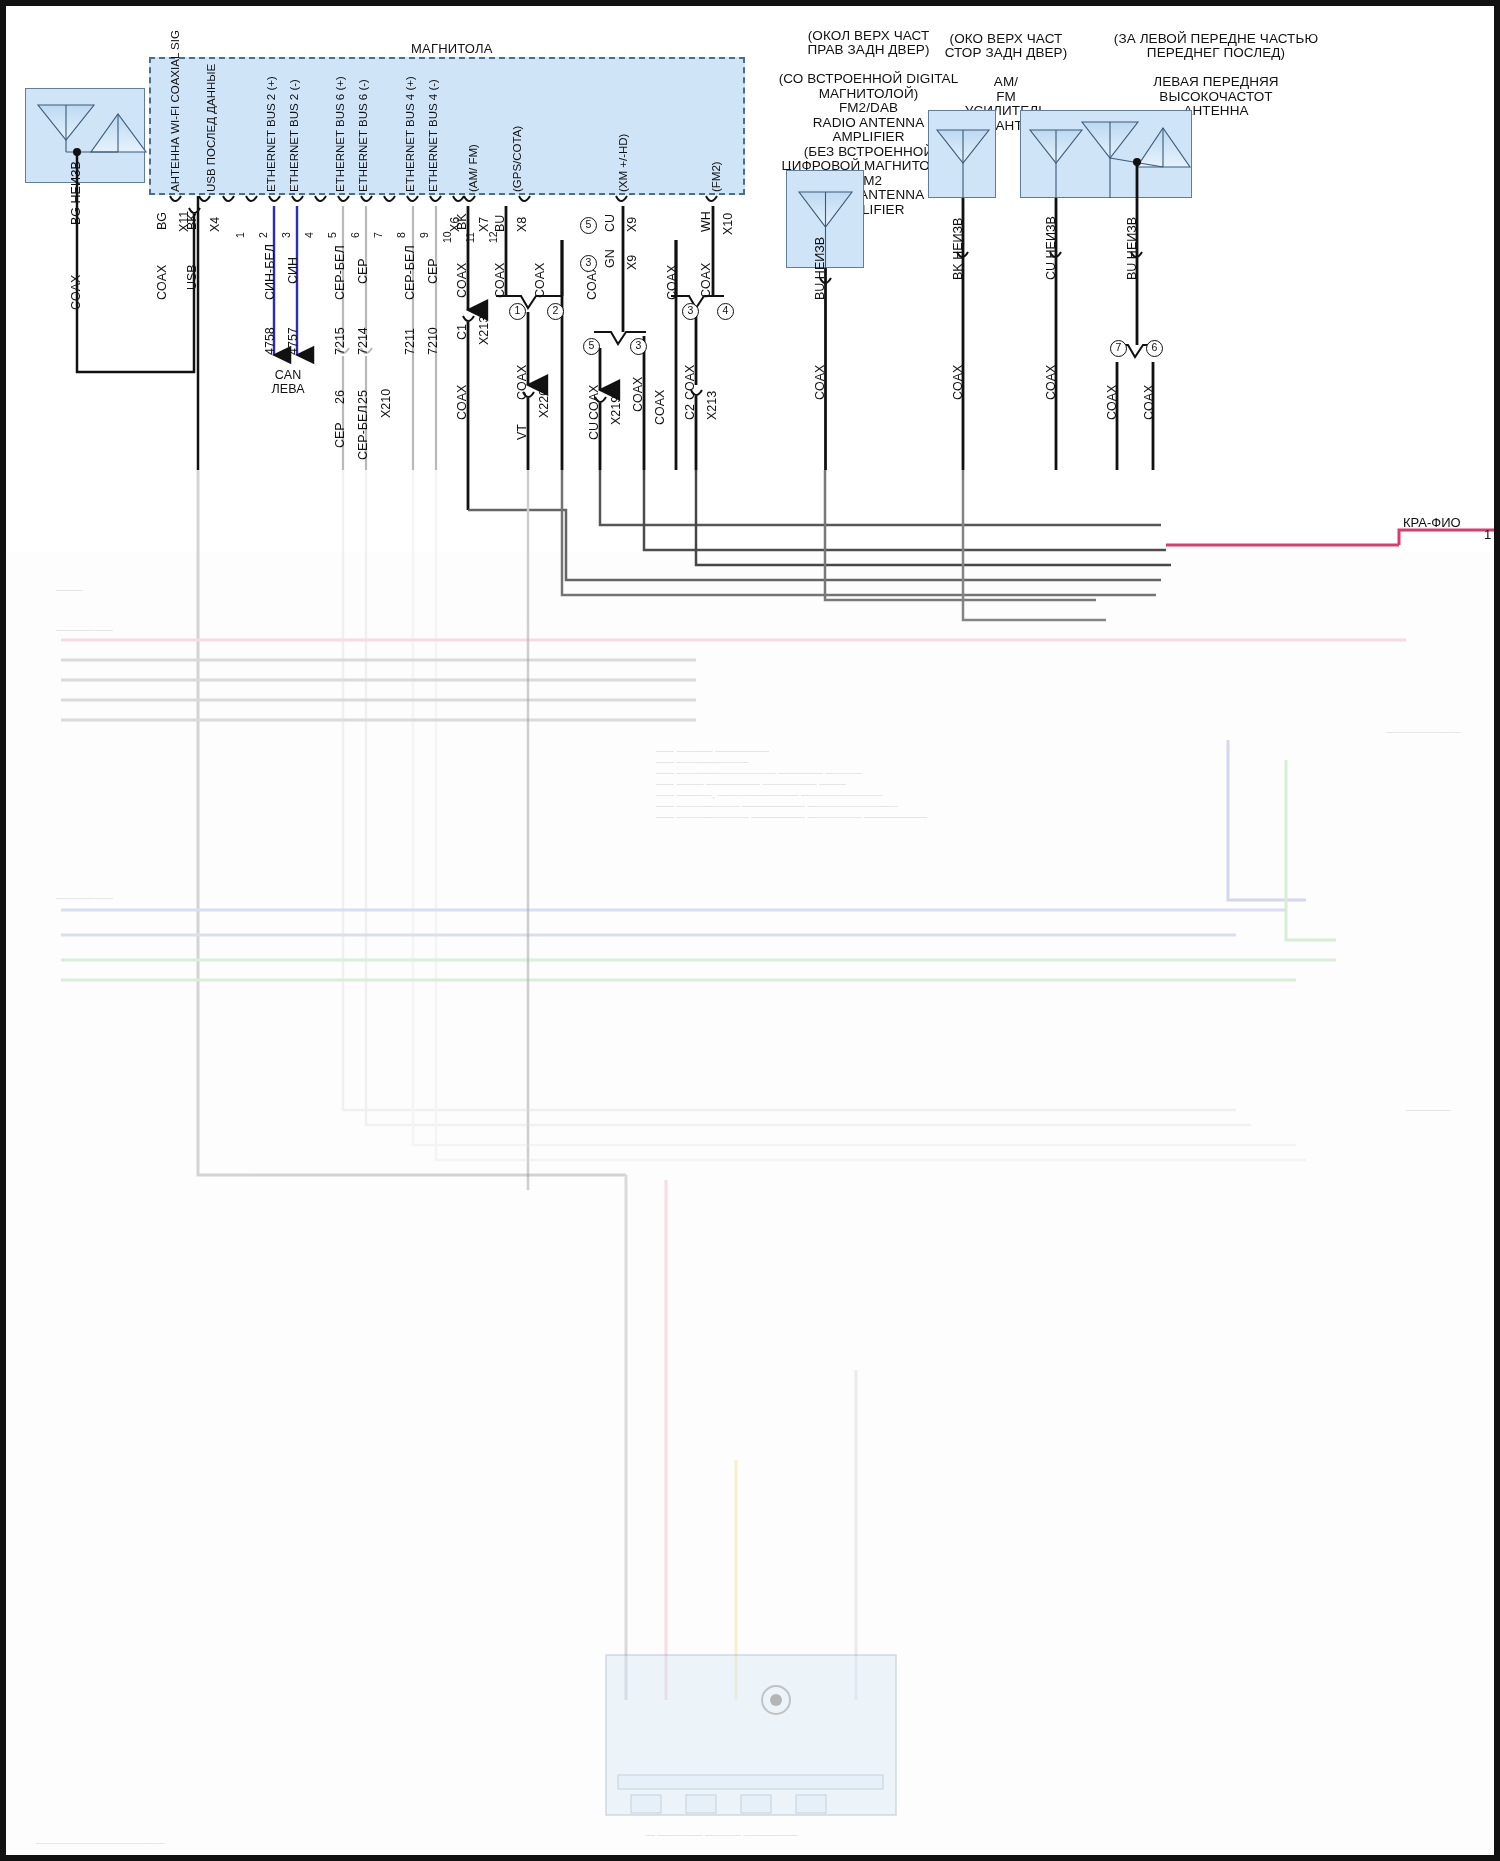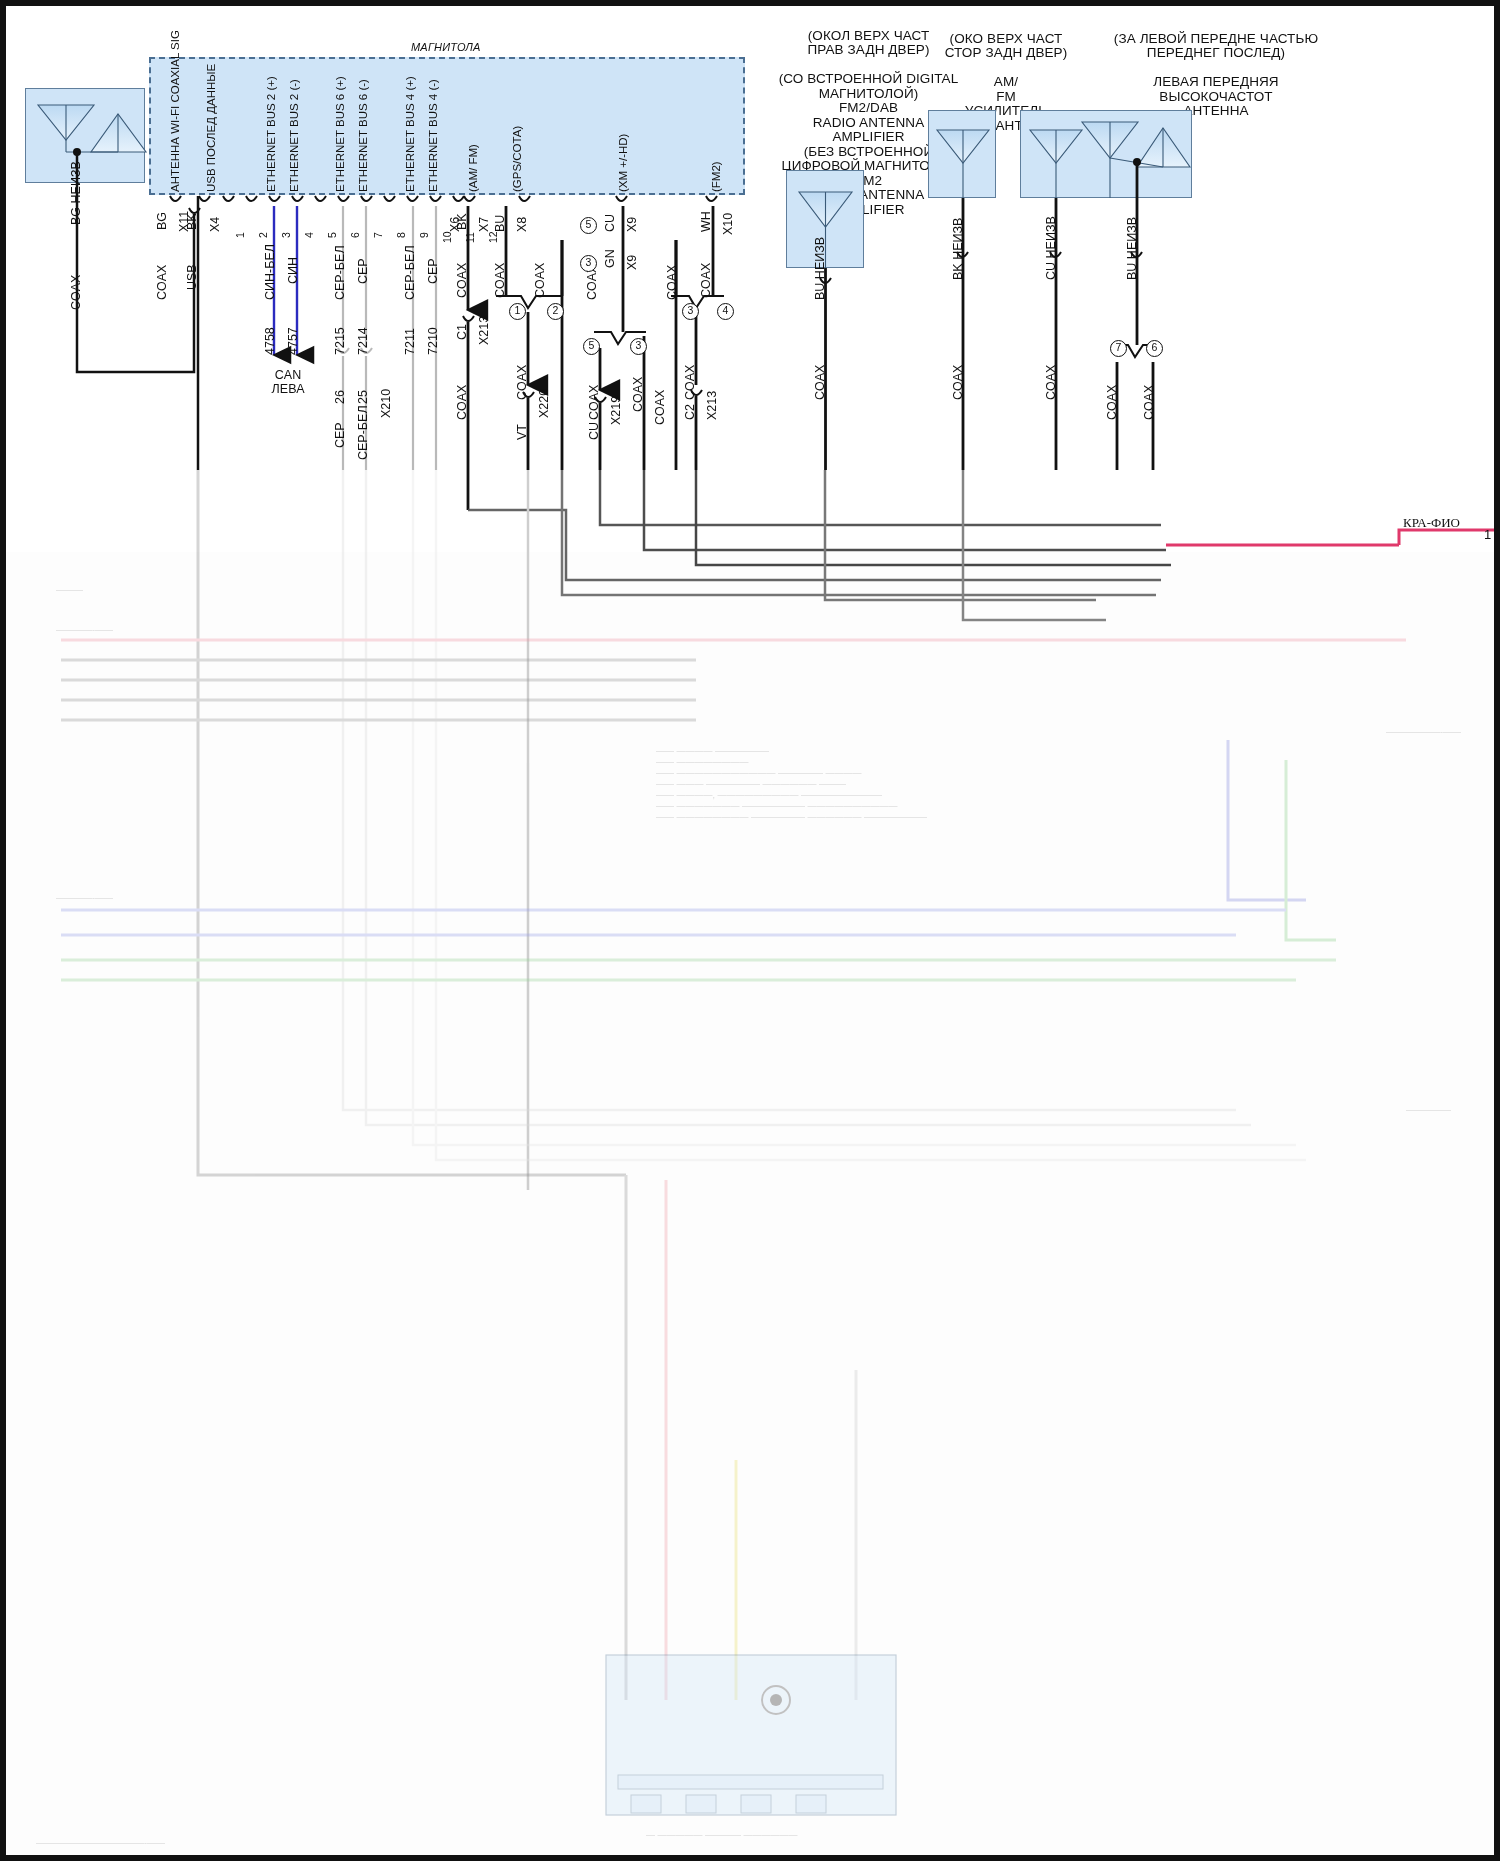--- a/index.html
+++ b/index.html
@@ -27,21 +27,21 @@
 
   .box {
     position:absolute; background:#cfe4f7; border:1px solid #5f7e9c;
     box-sizing:border-box;
   }
   .radio-box {
     position:absolute; background:#cfe4f7;
     border:2px dashed #4a6e92; box-sizing:border-box;
   }
   .radio-title {
-    position:absolute; font-size:11px; color:#111; letter-spacing:.2px;font-style:italic;
+    position:absolute; font-size:13px; color:#111; letter-spacing:.2px;
   }
 
   
   .vt {
     position:absolute; font-size:12.5px; color:#111;
     transform-origin:0 0; transform:rotate(-90deg);
     white-space:nowrap; line-height:12.5px;
   }
   .vt.sm { font-size:11.5px; }
   .vt.xs { font-size:10.5px; }
@@ -418,21 +418,21 @@
   <div class="cnum" style="left:541px; top:303px;">2</div>
   <div class="cnum" style="left:574px; top:217px;">5</div>
   <div class="cnum" style="left:574px; top:255px;">3</div>
   <div class="cnum" style="left:577px; top:338px;">5</div>
   <div class="cnum" style="left:624px; top:338px;">3</div>
   <div class="cnum" style="left:676px; top:303px;">3</div>
   <div class="cnum" style="left:711px; top:303px;">4</div>
   <div class="cnum" style="left:1104px; top:340px;">7</div>
   <div class="cnum" style="left:1140px; top:340px;">6</div>
 
-  <div style="position:absolute; left:1397px; top:515px; font-size:13px; color:#111;font-family:Liberation Serif, serif;">КРА-ФИО</div>
+  <div style="position:absolute; left:1397px; top:515px; font-size:13px; color:#111;">КРА-ФИО</div>
   <div style="position:absolute; left:1478px; top:527px; font-size:13px; color:#111;">1</div>
 
   <div class="ghosttxt" style="left:650px; top:735px; width:330px;">
     ——  ———— ——————
     ——  ————————
     ——  ——————————— ————— ————
     ——  ——— —————— —————— ———
     ——  ————, ————————— —————————
     ——  ——————— ———————  ——————————
     ——  ————————  ——————  ——————  ———————

